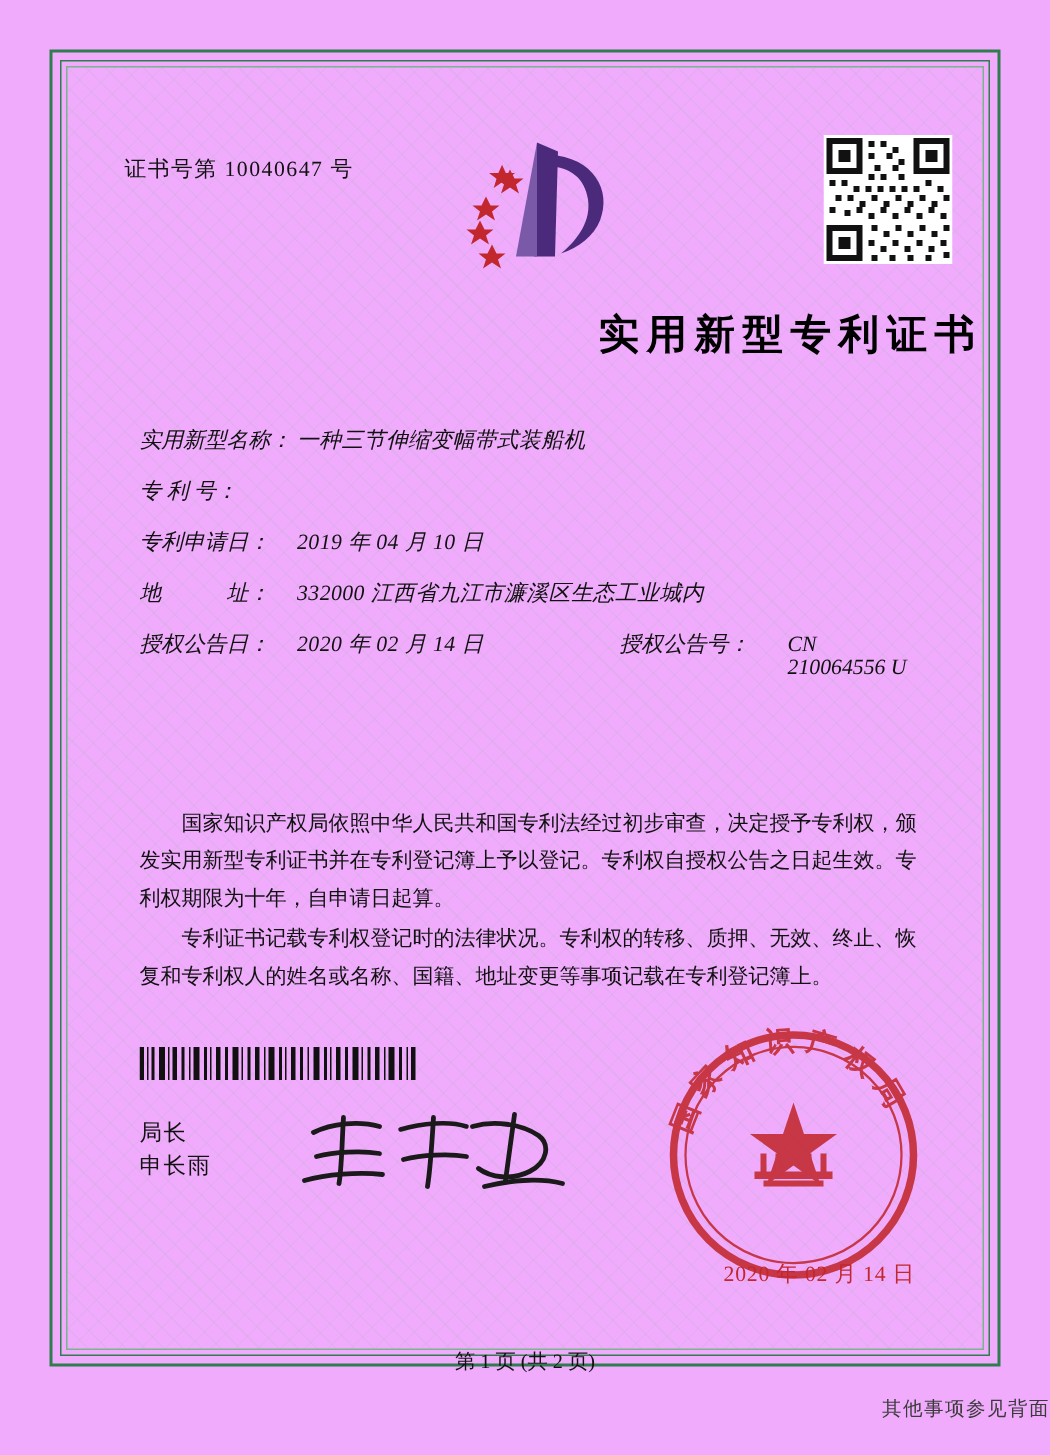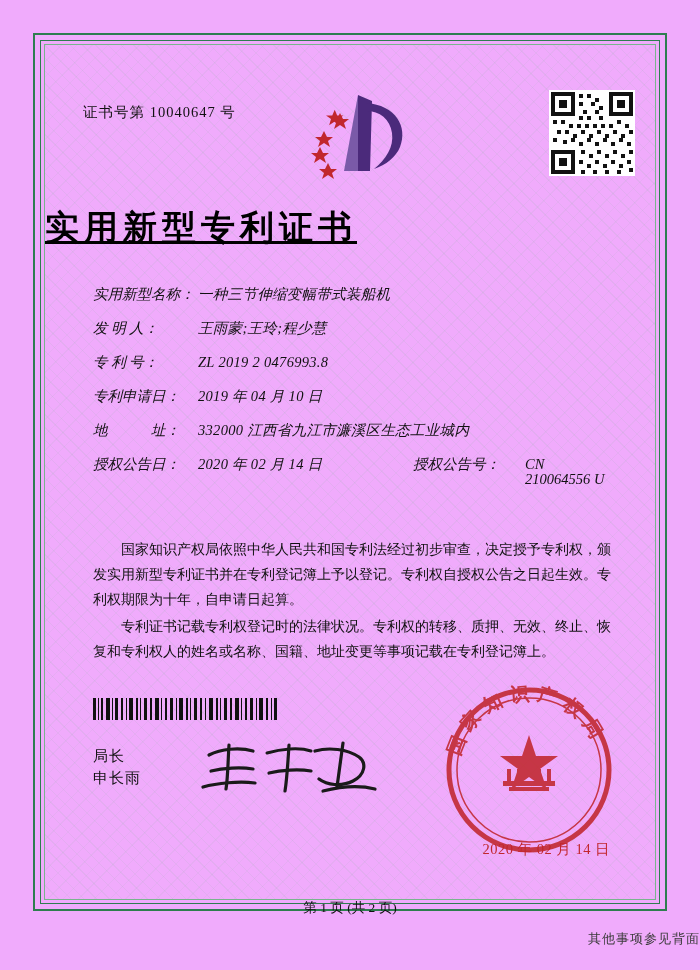--- a/index.html
+++ b/index.html
@@ -97,27 +97,26 @@
     width: 86px;
     height: 86px;
   }
 
   
   .doc-title {
     position: absolute;
     top: 160px;
     left: 0;
     width: 610px;
-    text-align: left;
-    font-size: 34px;
+    text-align: right;
+    font-size: 27px;
     font-weight: bold;
     letter-spacing: 5px;
     font-family: "DejaVu Serif", "Liberation Serif", serif;
     color: #000;
-    text-decoration: underline;
   }
 
   
   .fields {
     position: absolute;
     left: 48px;
     top: 242px;
     width: 520px;
     font-size: 14.5px;
     line-height: 1;
@@ -339,26 +338,21 @@
     </div>
 
     <div class="doc-title">实用新型专利证书</div>
 
     <div class="fields">
       <div class="field-row">
         <div class="field-label">实用新型名称：</div>
         <div class="field-value">一种三节伸缩变幅带式装船机</div>
       </div>
       <div class="field-row">
-        <div class="field-label">发 明 人：</div>
-        <div class="field-value">王雨蒙;王玲;程少慧</div>
-      </div>
-      <div class="field-row">
         <div class="field-label">专 利 号：</div>
-        <div class="field-value">ZL 2019 2 0476993.8</div>
       </div>
       <div class="field-row">
         <div class="field-label">专利申请日：</div>
         <div class="field-value">2019 年 04 月 10 日</div>
       </div>
       <div class="field-row">
         <div class="field-label">地　　　址：</div>
         <div class="field-value">332000 江西省九江市濂溪区生态工业城内</div>
       </div>
       <div class="field-row split">

